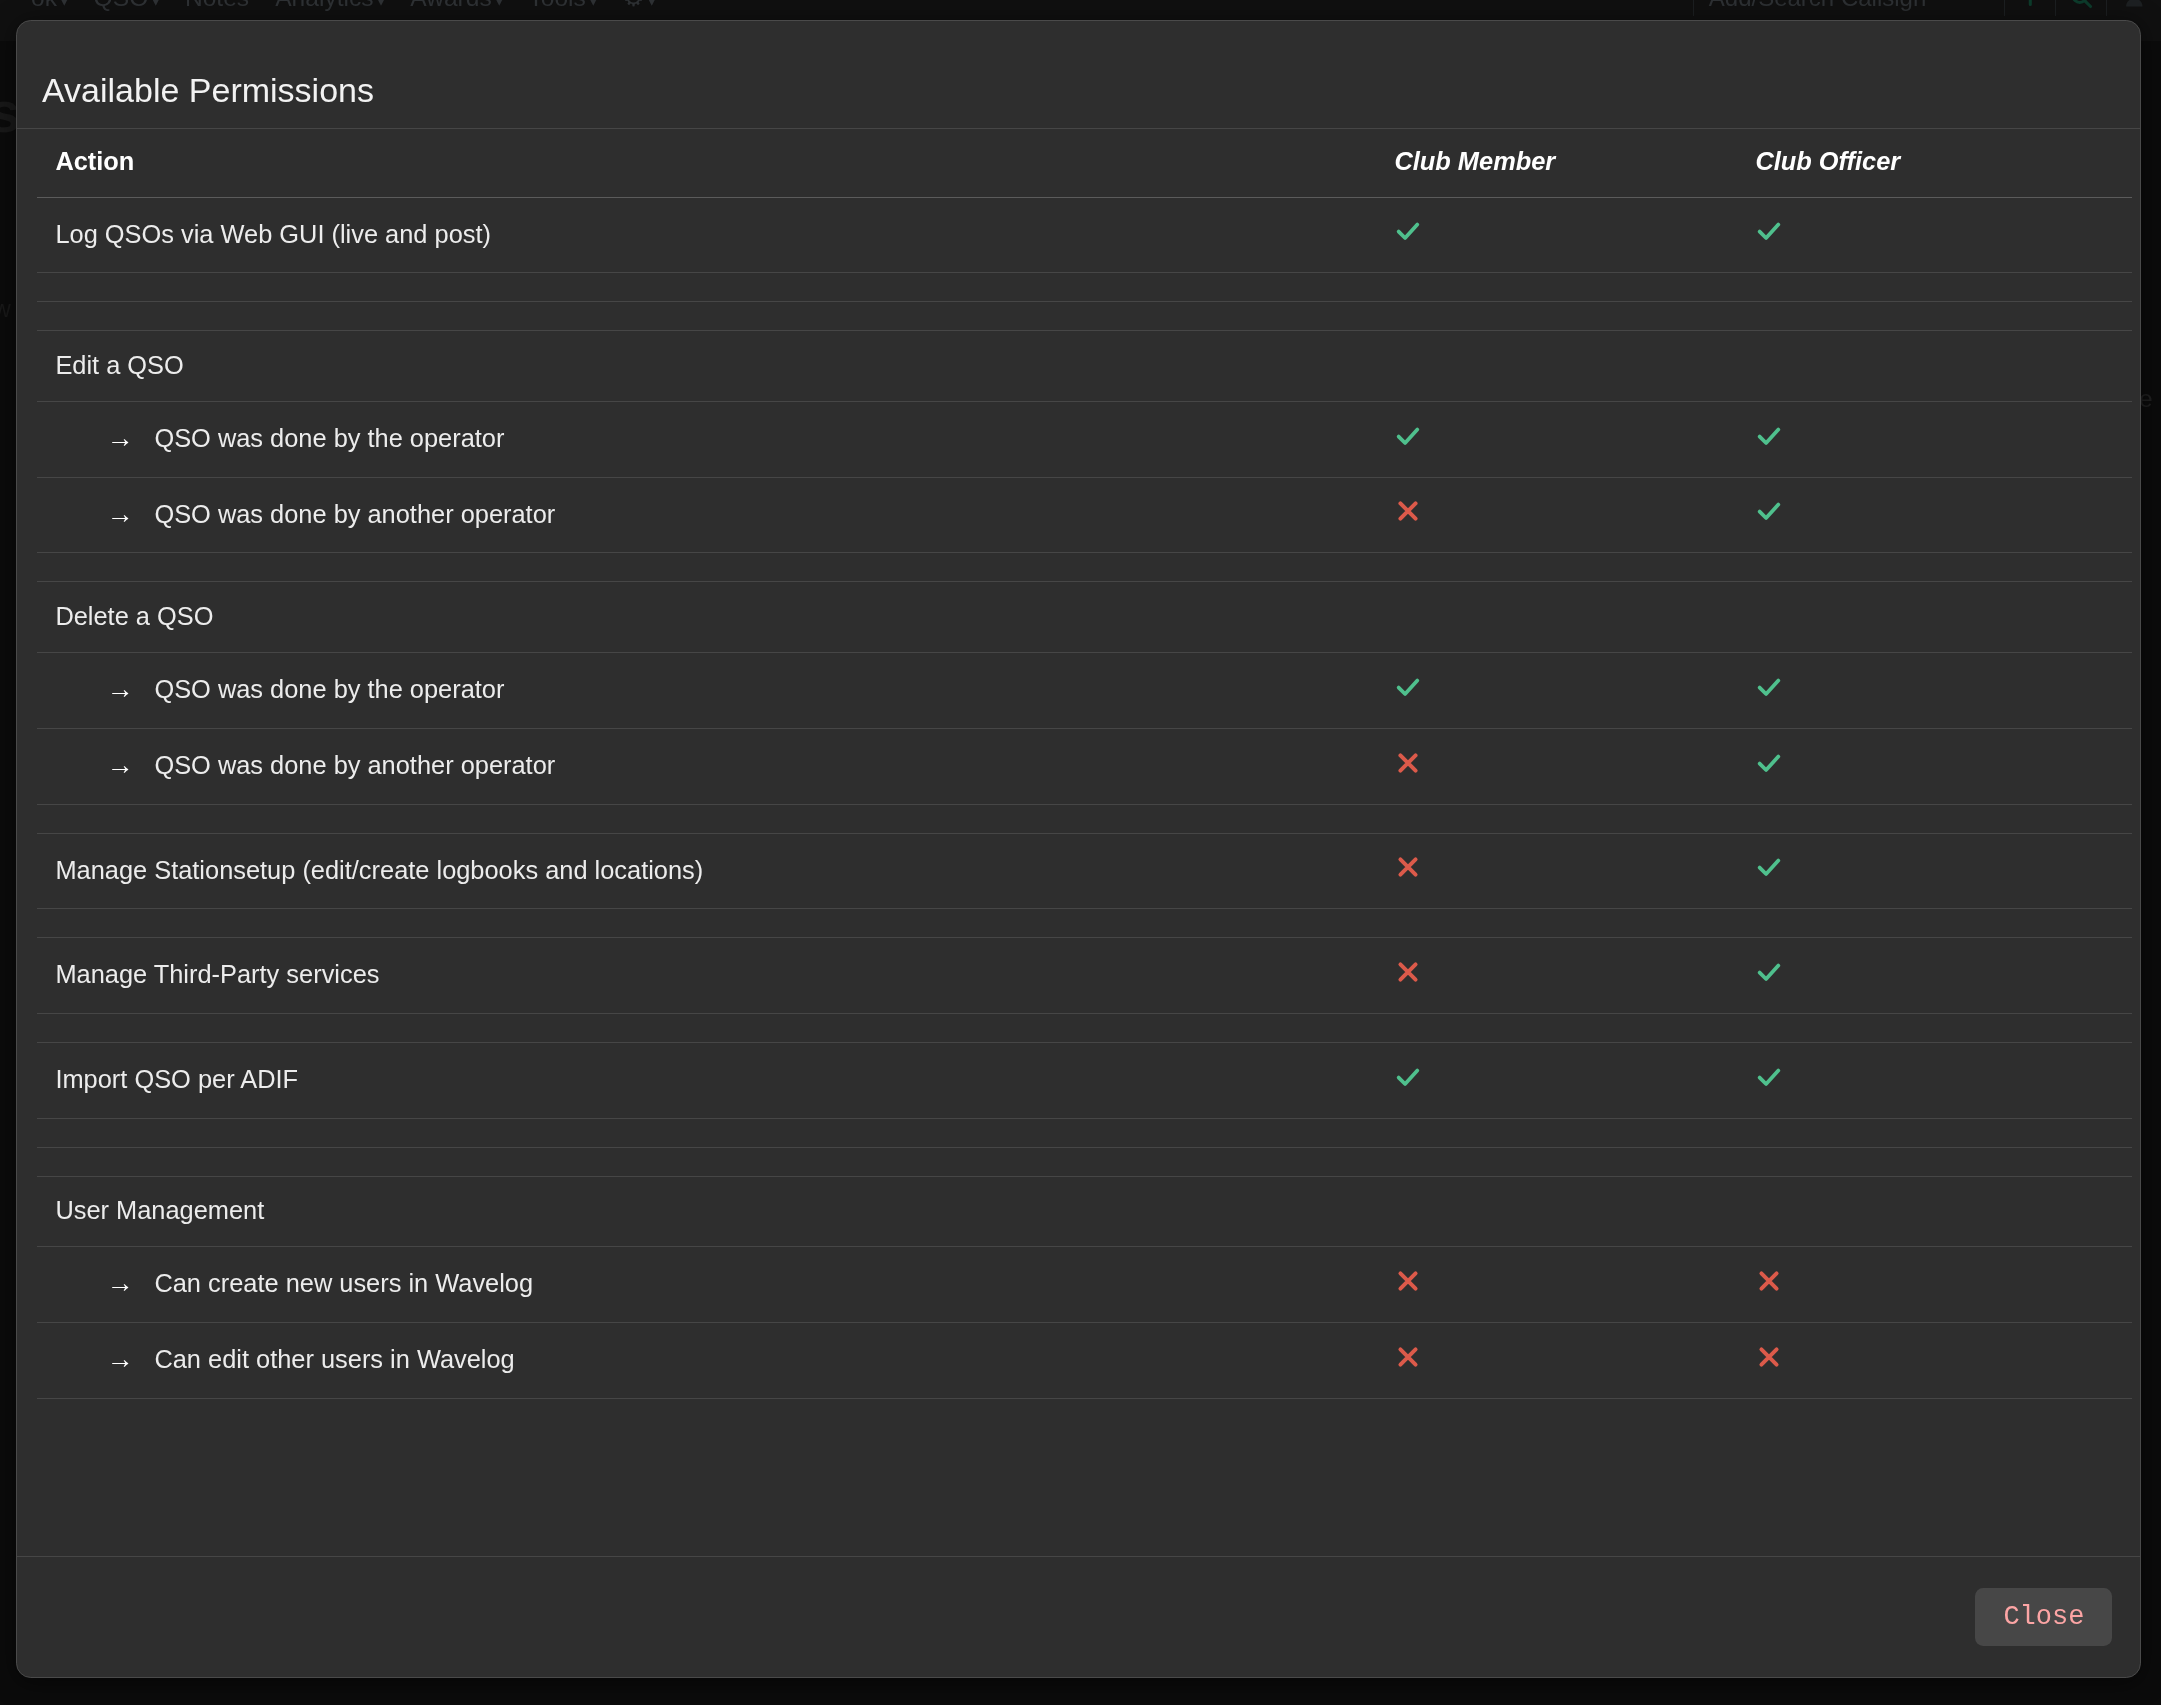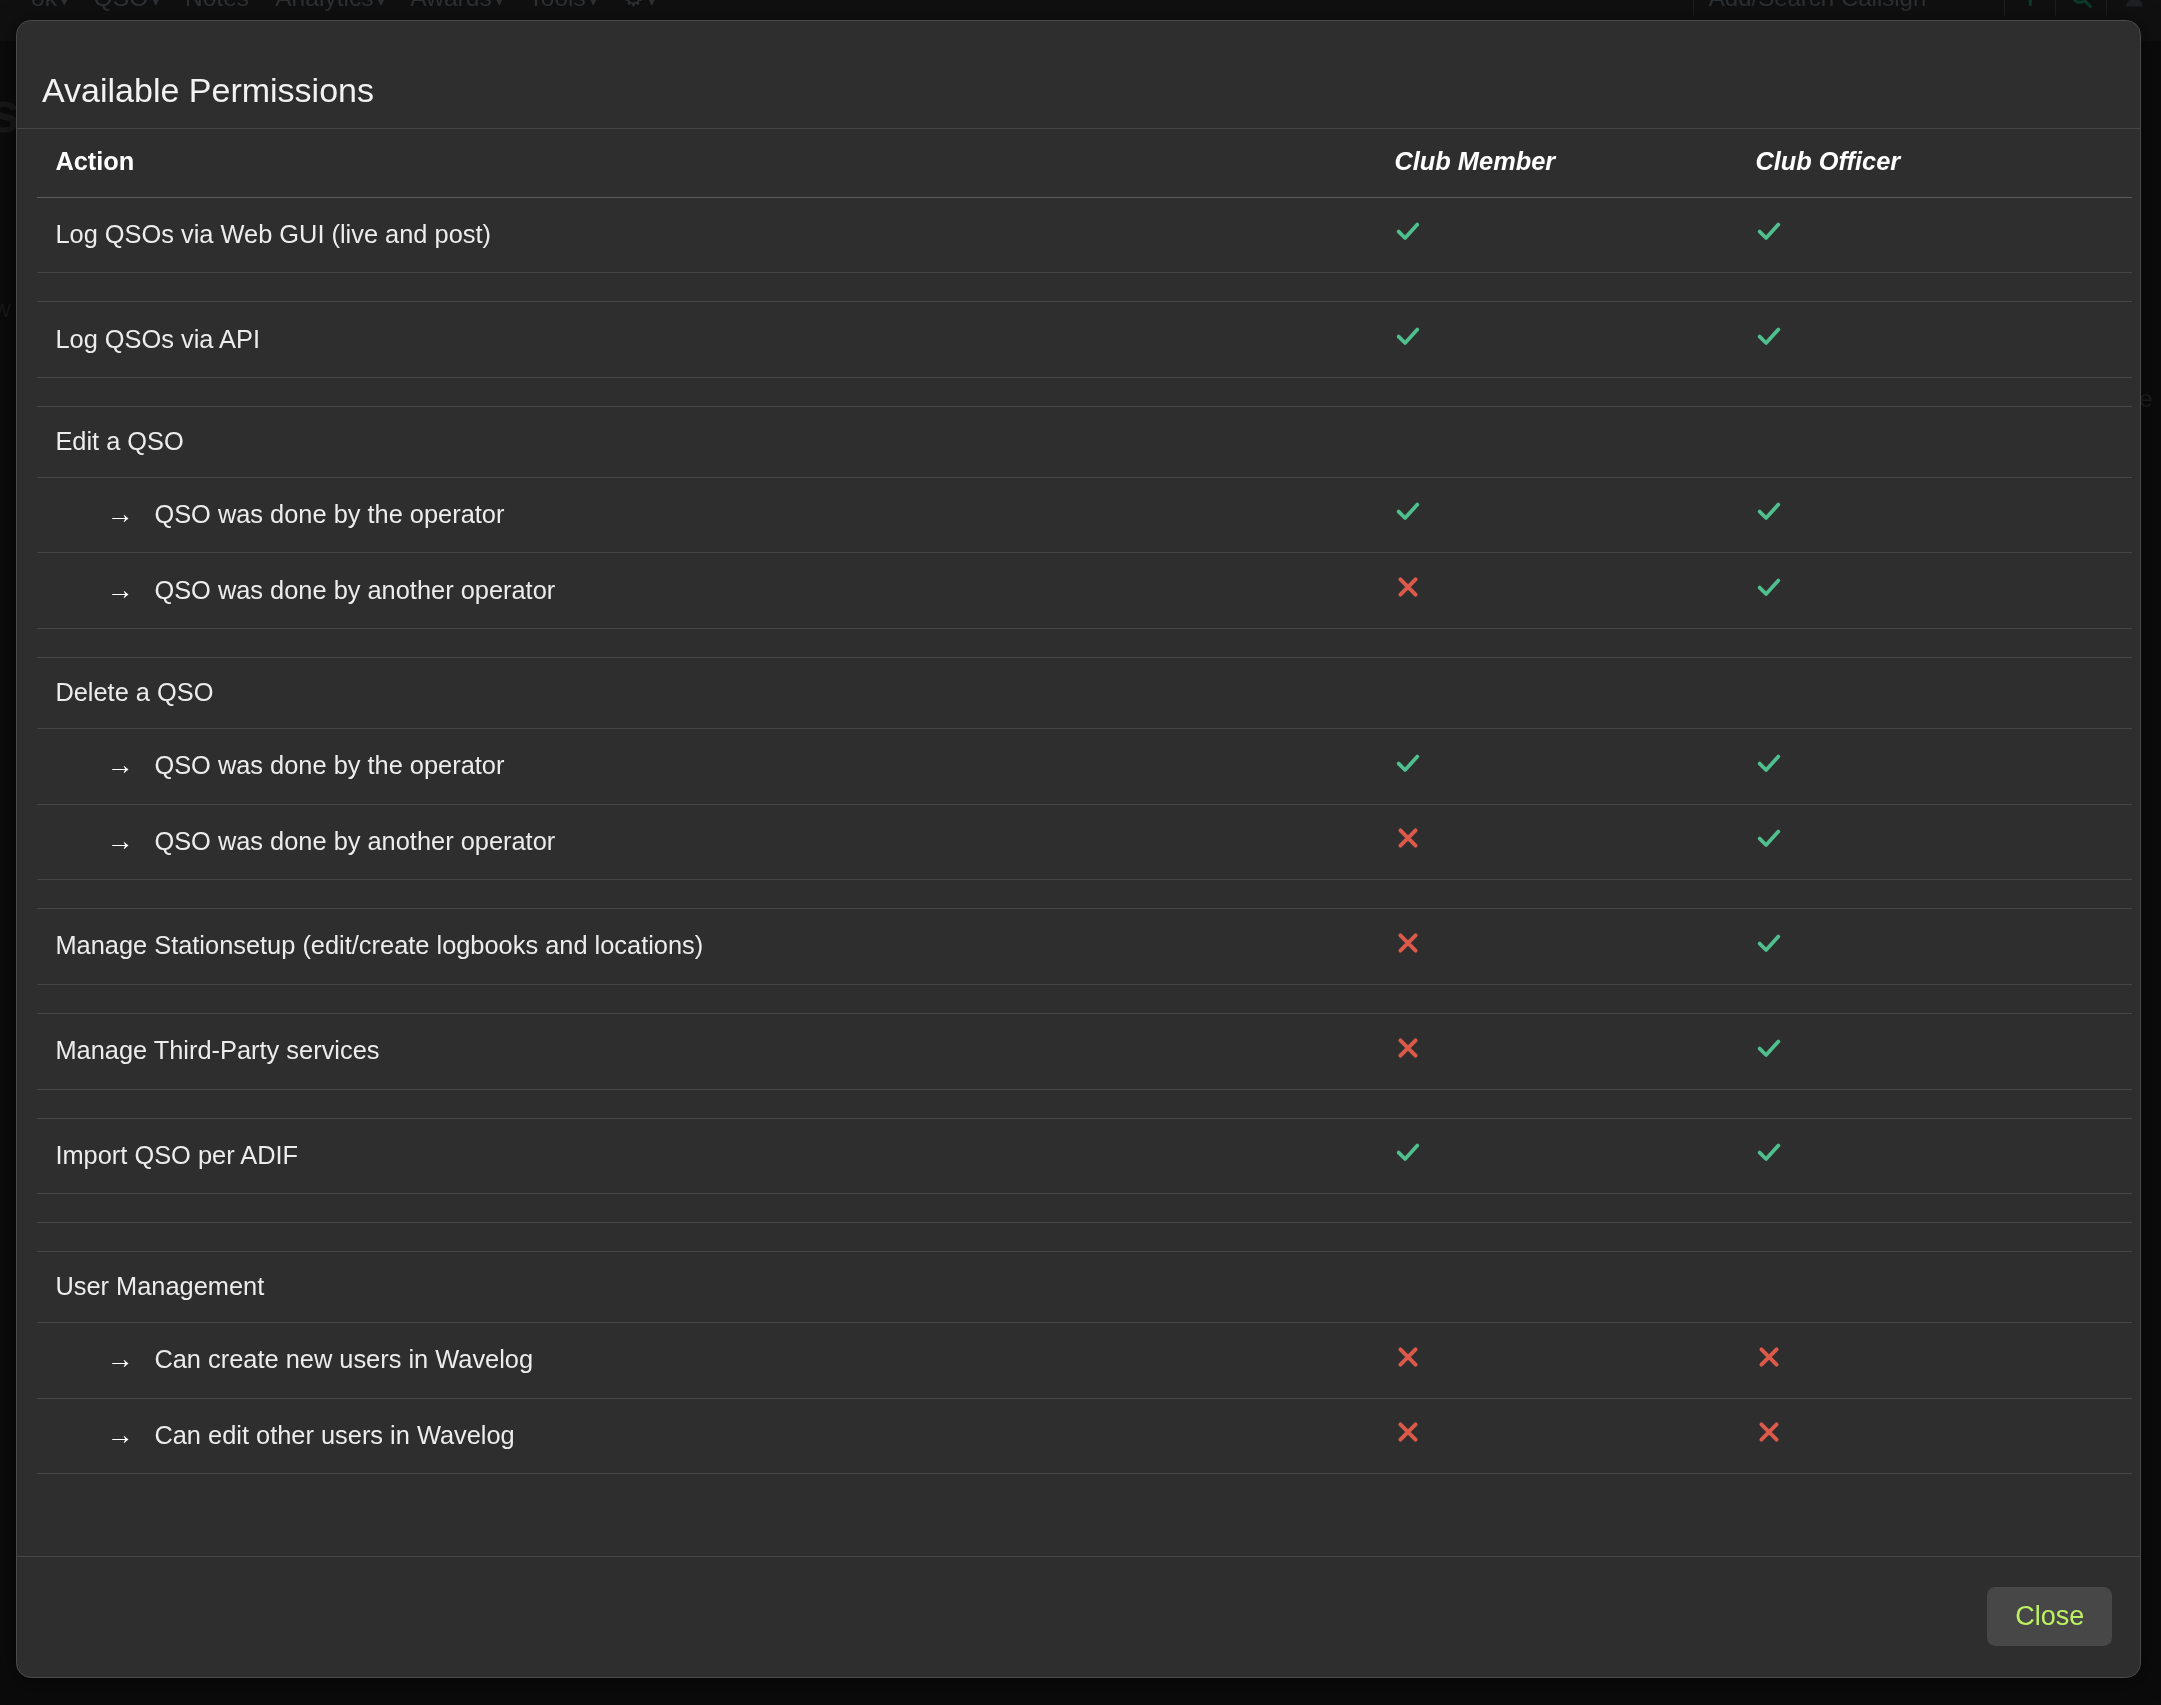--- a/index.html
+++ b/index.html
@@ -218,24 +218,24 @@
     flex: 0 0 auto;
     height: 121px;
     border-top: 0.8px solid #464646;
     display: flex;
     align-items: center;
     justify-content: flex-end;
     padding: 0 28px;
   }
   .close-button {
     background: #474747;
-    color: #bef264;
+    color: #fca5a5;
     border: none;
     border-radius: 8.2px;
-    font-family: Liberation Sans, sans-serif;
+    font-family: Liberation Mono, monospace;
     font-size: 27px;
     padding: 14px 28px;
     cursor: pointer;
   }
 </style>
 </head>
 <body>
 
 <div class="page-behind">
 
@@ -323,29 +323,20 @@
             <td class="col-mark"><span class="mark"><svg viewBox="0 0 24 24" fill="none" stroke="#4fc08d" stroke-width="3.2" stroke-linecap="round" stroke-linejoin="round">
                   <path d="M4 12.5L9.5 18L20 6.5"></path>
                 </svg></span></td>
             <td class="col-mark"><span class="mark"><svg viewBox="0 0 24 24" fill="none" stroke="#4fc08d" stroke-width="3.2" stroke-linecap="round" stroke-linejoin="round">
                   <path d="M4 12.5L9.5 18L20 6.5"></path>
                 </svg></span></td>
           </tr>
           <tr class="spacer">
             <td colspan="3"></td>
           </tr>
-          <tr class="item-row">
-            <td><span>Log QSOs via API</span></td>
-            <td class="col-mark"><span class="mark"><svg viewBox="0 0 24 24" fill="none" stroke="#4fc08d" stroke-width="3.2" stroke-linecap="round" stroke-linejoin="round">
-                  <path d="M4 12.5L9.5 18L20 6.5"></path>
-                </svg></span></td>
-            <td class="col-mark"><span class="mark"><svg viewBox="0 0 24 24" fill="none" stroke="#4fc08d" stroke-width="3.2" stroke-linecap="round" stroke-linejoin="round">
-                  <path d="M4 12.5L9.5 18L20 6.5"></path>
-                </svg></span></td>
-          </tr>
           <tr class="spacer">
             <td colspan="3"></td>
           </tr>
           <tr class="group-row">
             <td><span>Edit a QSO</span></td>
             <td class="col-mark"></td>
             <td class="col-mark"></td>
           </tr>
           <tr class="sub-row">
             <td>

